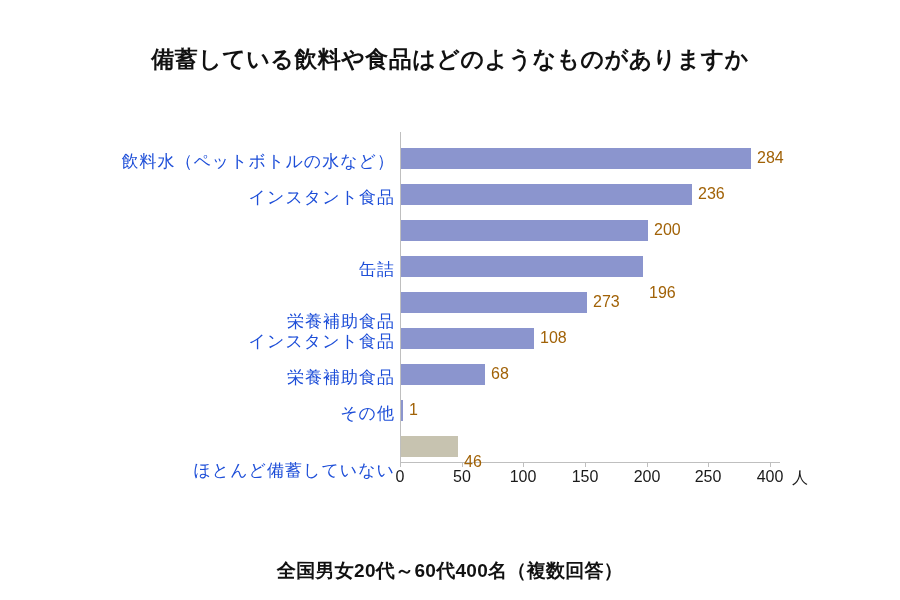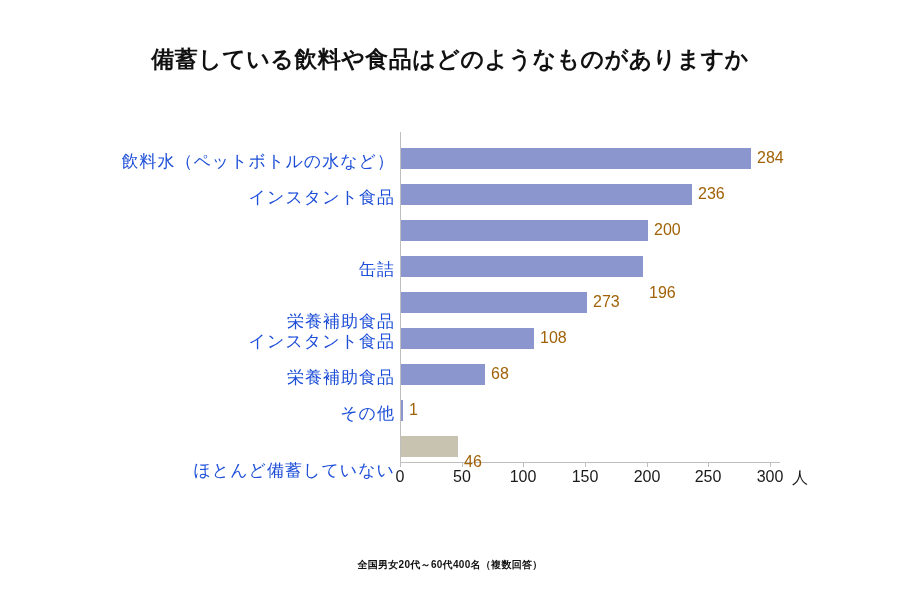--- a/index.html
+++ b/index.html
@@ -112,21 +112,21 @@
     left: 392px;
     font-size: 16px;
     color: #1a1a1a;
   }
   .footnote {
     position: absolute;
     left: 0;
     top: 558px;
     width: 900px;
     text-align: center;
-    font-size: 10px;
+    font-size: 19px;
     font-weight: bold;
     color: #111111;
     letter-spacing: 0.3px;
   }
 </style>
 </head>
 <body>
 
 <div class="page">
 
@@ -176,20 +176,20 @@
       <div class="tick" style="left:247px;"></div>
       <div class="tick" style="left:308px;"></div>
       <div class="tick" style="left:370px;"></div>
 
       <div class="tick-label" style="left:0px;">0</div>
       <div class="tick-label" style="left:62px;">50</div>
       <div class="tick-label" style="left:123px;">100</div>
       <div class="tick-label" style="left:185px;">150</div>
       <div class="tick-label" style="left:247px;">200</div>
       <div class="tick-label" style="left:308px;">250</div>
-      <div class="tick-label" style="left:370px;">300</div>
+      <div class="tick-label" style="left:370px;">400</div>
 
       <div class="axis-unit">人</div>
     </div>
   </div>
 
   <div class="footnote">全国男女20代～60代400名（複数回答）</div>
 </div>
 
 </body></html>

